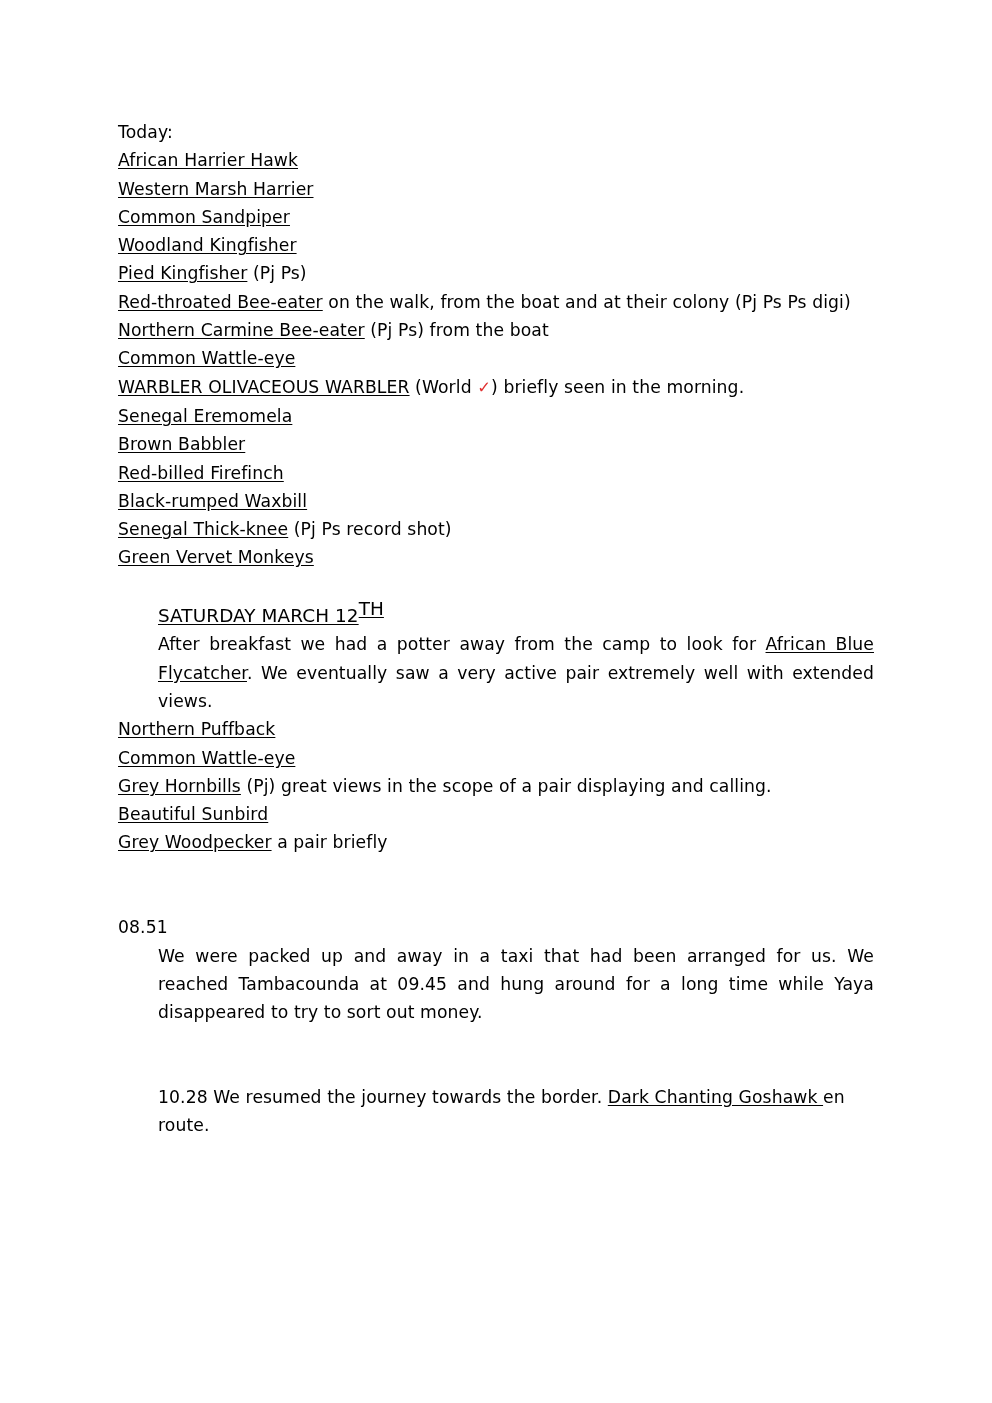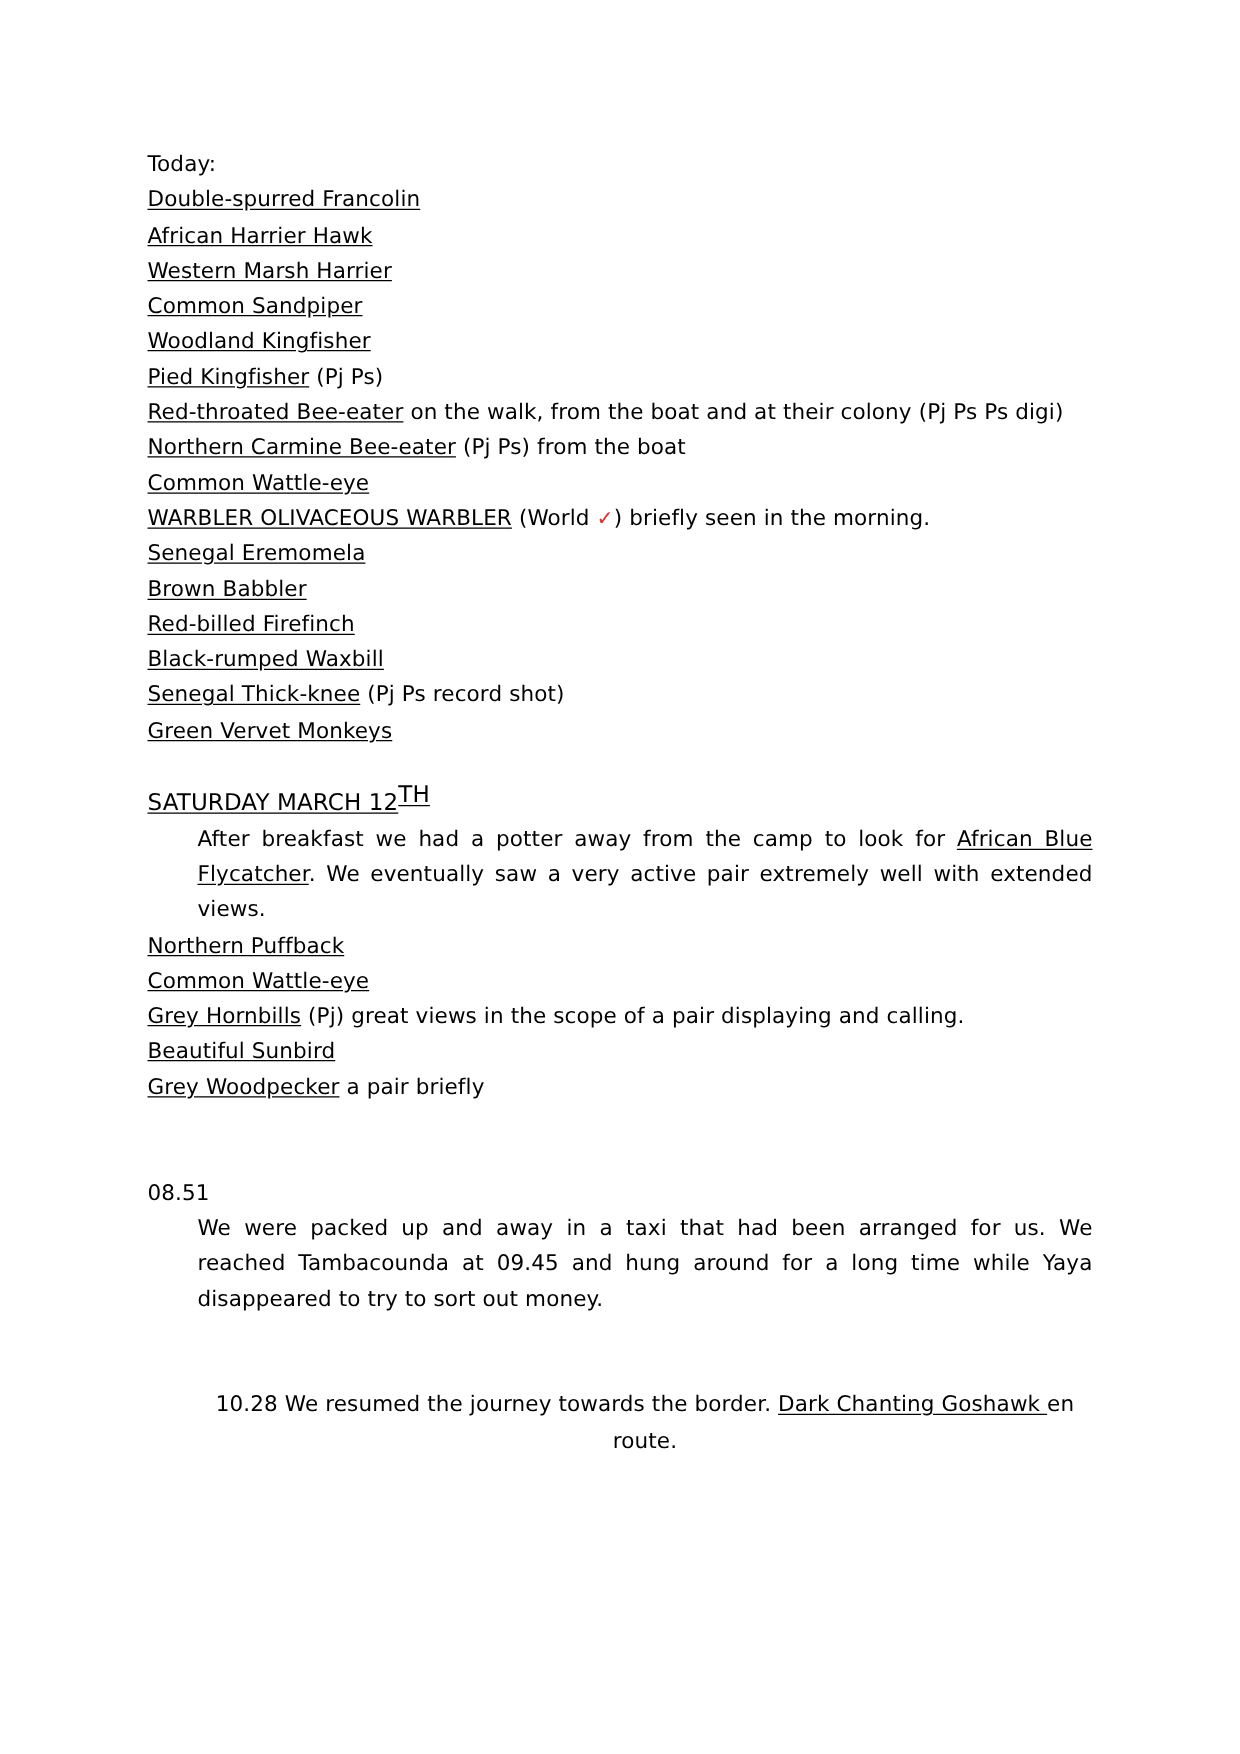--- a/index.html
+++ b/index.html
@@ -32,52 +32,52 @@
   }
   .u {
     text-decoration: underline;
     text-underline-offset: 2px;
   }
   .blank {
     height: 28.3px;
   }
   .heading {
     margin-top: 2px;
+    margin-left: 40px;
   }
   .heading .u {
     font-size: 18.4px;
   }
   sup {
     font-size: 0.68em;
     vertical-align: super;
     line-height: 0;
   }
   .check {
     color: #e03030;
     font-weight: bold;
     font-size: 0.95em;
   }
   .para {
     text-align: justify;
     text-justify: inter-word;
     margin-left: 40px;
   }
   .para-last {
-    text-align: center;
+    text-align: left;
   }
 </style>
 </head>
 <body>
 
 <div class="page">
   <div class="doc-body">
 
     <div class="line">Today:</div>
 
-    <div class="line"><span class="u">Double-spurred Francolin</span><span></span></div>
     <div class="line"><span class="u">African Harrier Hawk</span><span></span></div>
     <div class="line"><span class="u">Western Marsh Harrier</span><span></span></div>
     <div class="line"><span class="u">Common Sandpiper</span><span></span></div>
     <div class="line"><span class="u">Woodland Kingfisher</span><span></span></div>
     <div class="line"><span class="u">Pied Kingfisher</span><span> (Pj Ps)</span></div>
     <div class="line"><span class="u">Red-throated Bee-eater</span><span> on the walk, from the boat and at their colony (Pj Ps Ps digi)</span></div>
     <div class="line"><span class="u">Northern Carmine Bee-eater</span><span> (Pj Ps) from the boat</span></div>
     <div class="line"><span class="u">Common Wattle-eye</span><span></span></div>
     <div class="line"><span class="u">WARBLER OLIVACEOUS WARBLER</span><span> (World </span><span class="check">✓</span><span>) briefly seen in the morning.</span></div>
     <div class="line"><span class="u">Senegal Eremomela</span><span></span></div>

